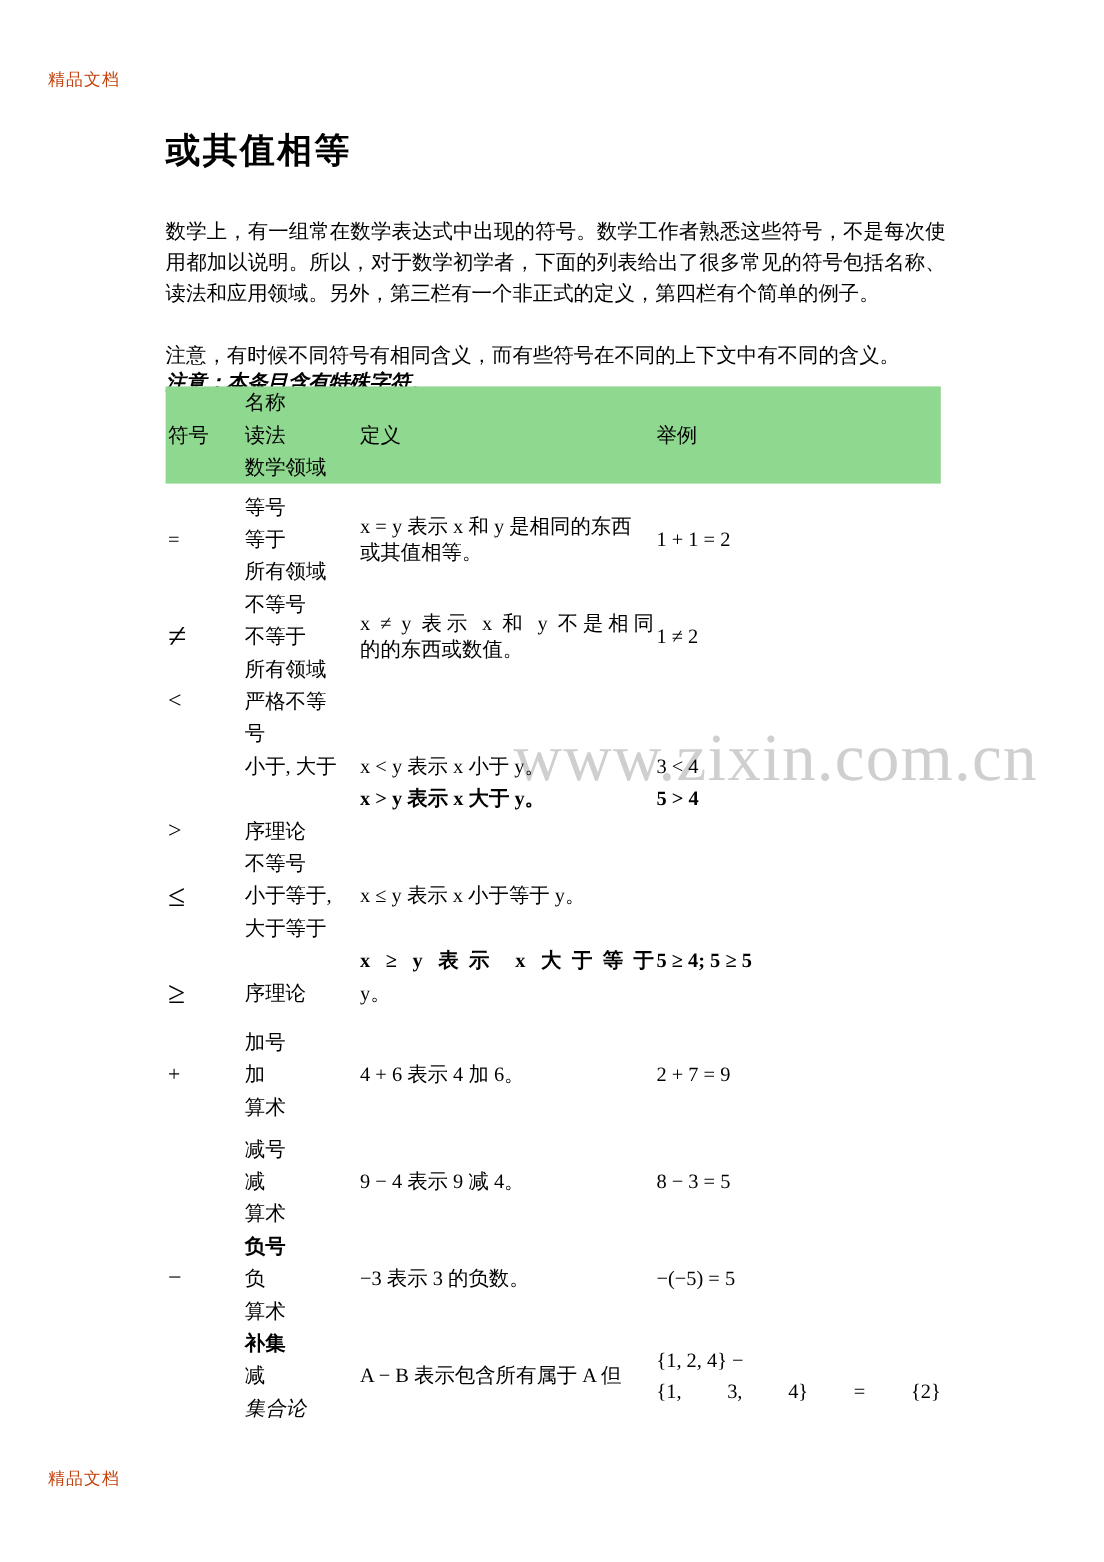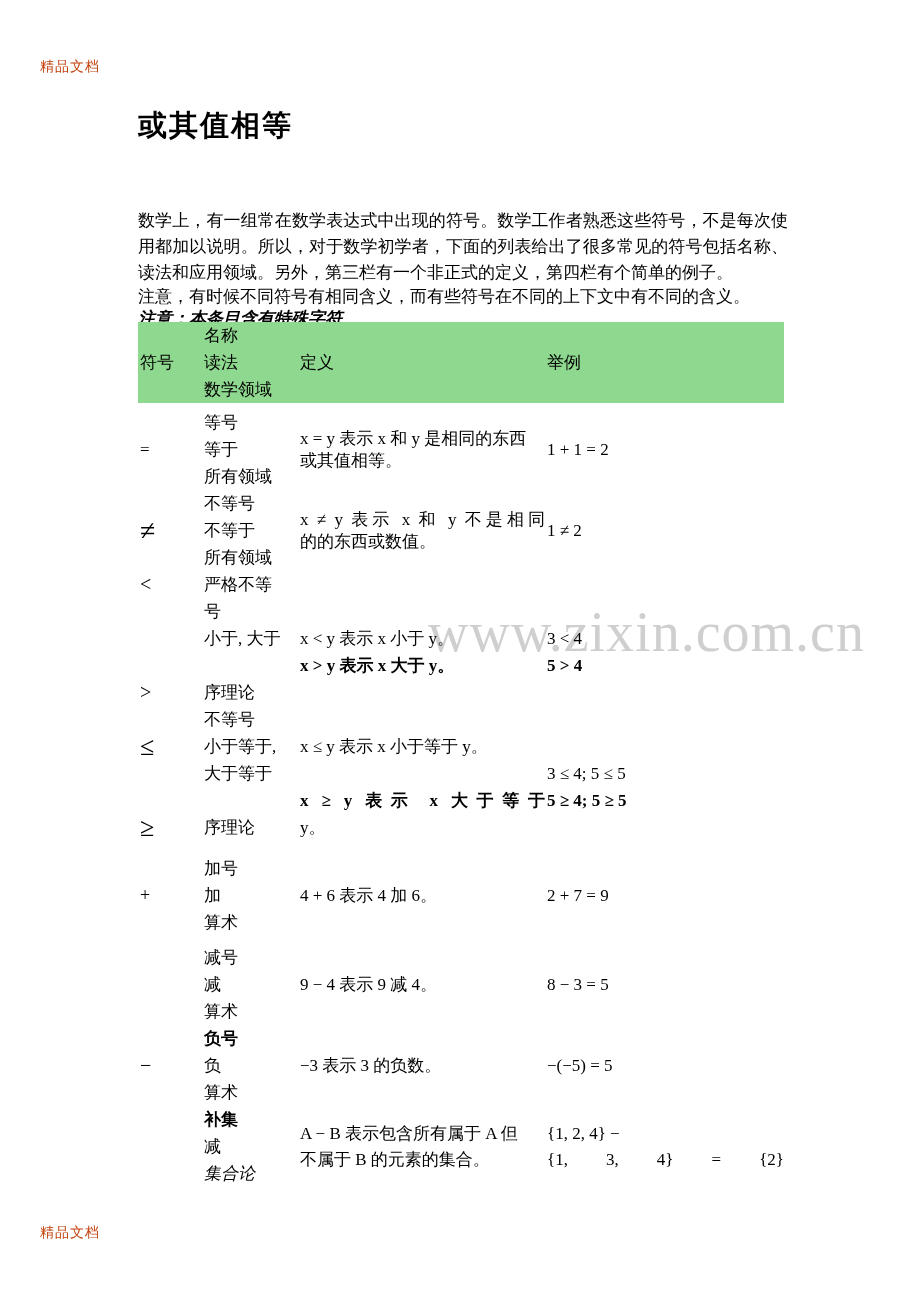--- a/index.html
+++ b/index.html
@@ -7,21 +7,21 @@
   .page {
     position:relative; width:920px; height:1302px; background:#fff;
     font-family:"Liberation Serif", serif; color:#000; overflow:hidden;
     font-size:17px;
   }
   .corner { position:absolute; left:40px; font-size:14px; color:#c2410c; letter-spacing:1px; }
   .corner.top { top:58px; }
   .corner.bottom { top:1224px; }
   .title { position:absolute; left:138px; top:106px; font-size:29px; font-weight:bold; letter-spacing:2px; }
   .para { position:absolute; left:138px; width:650px; line-height:26px; text-align:justify; }
-  .intro { top:180px;margin-top:28px; }
+  .intro { top:180px; }
   .note { top:284px; }
   .special-note { top:306px; font-style:italic; font-weight:bold; }
   .watermark {
     position:absolute; left:428px; top:600px; font-size:56px; color:#cfcfcf;
     letter-spacing:1px; pointer-events:none; white-space:nowrap;
   }
   .mtable { position:absolute; left:138px; top:322px; width:646px; }
   .thead, .trow { display:grid; grid-template-columns:64px 96px 247px 239px; }
   .thead { height:81px; }
   .h3 { height:81px; } .h5 { height:135px; } .h9 { height:243px; }
@@ -147,21 +147,20 @@
         <div class="gr2">小于等于,</div>
         <div class="gr3">大于等于</div>
         <div class="gr5">序理论</div>
       </div>
       <div class="cell slots math">
         <div class="gr2">x ≤ y 表示 x 小于等于 y。</div>
         <div class="gr4 spread">x ≥ y 表示 x 大于等于</div>
         <div class="gr5">y。</div>
       </div>
       <div class="cell slots math">
-        <div class="gr3">3 ≤ 4; 5 ≤ 5</div>
         <div class="gr4">5 ≥ 4; 5 ≥ 5</div>
       </div>
     </div>
 
     <div class="trow h3 mt14">
       <div class="cell vcenter">
         <span class="sym sym-plus math">+</span>
       </div>
       <div class="cell slots">
         <div>加号</div>
@@ -189,21 +188,20 @@
         <div class="gr6">算术</div>
         <div class="gr7">补集</div>
         <div class="gr8">减</div>
         <div class="gr9">集合论</div>
       </div>
       <div class="cell slots math">
         <div class="gr2">9 − 4 表示 9 减 4。</div>
         <div class="gr5">−3 表示 3 的负数。</div>
         <div class="span79">
           <div>A − B 表示包含所有属于 A 但</div>
-          <div>不属于 B 的元素的集合。</div>
         </div>
       </div>
       <div class="cell slots math">
         <div class="gr2">8 − 3 = 5</div>
         <div class="gr5">−(−5) = 5</div>
         <div class="span79">
           <div>{1,&nbsp;2,&nbsp;4} −</div>
           <div class="spread">{1,&nbsp;3,&nbsp;4} = {2}</div>
         </div>
       </div>

